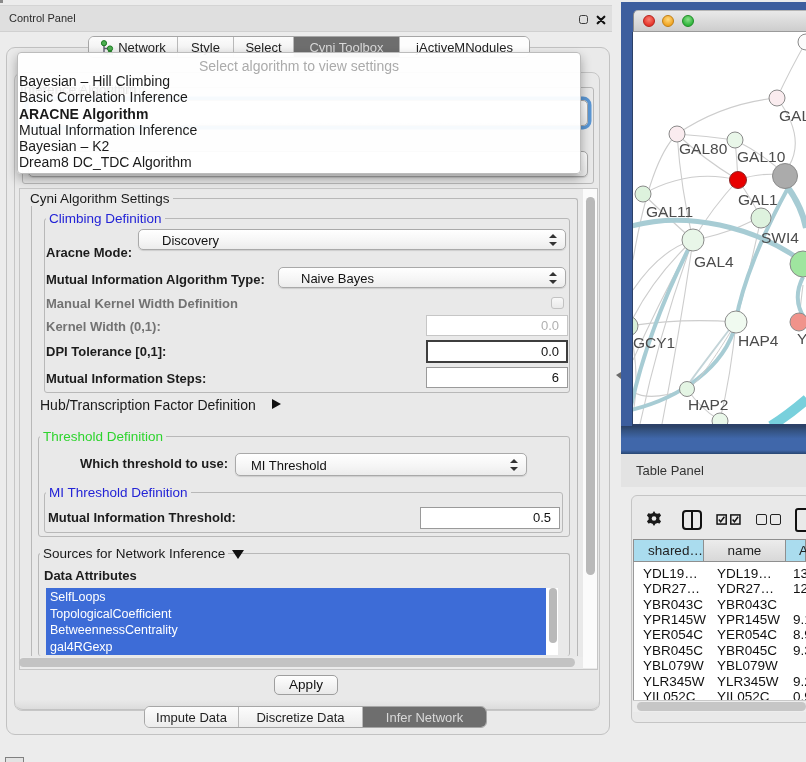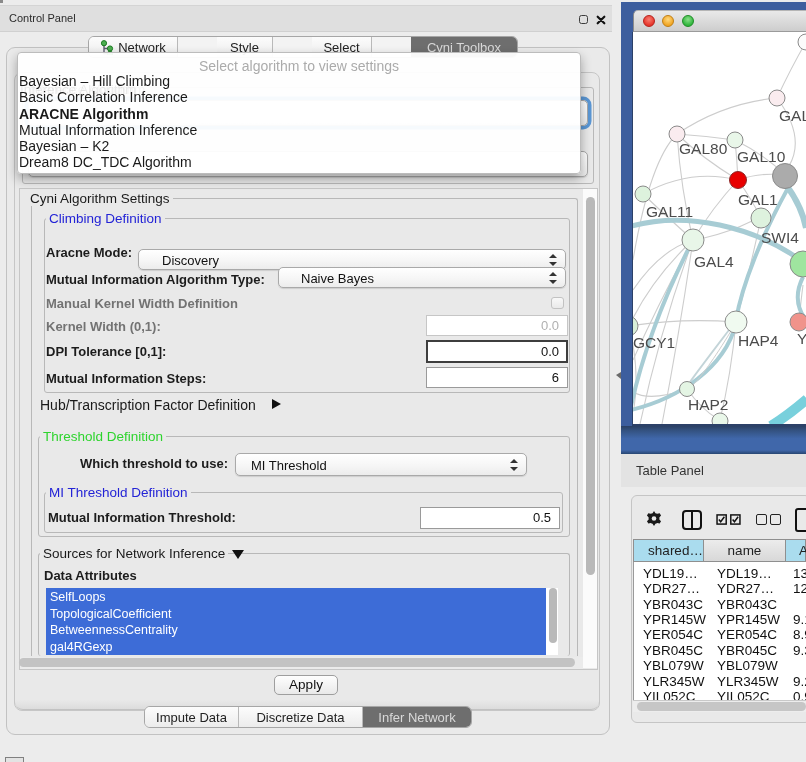--- a/index.html
+++ b/index.html
@@ -38,52 +38,53 @@
 
 <div class="abs" style="left:14px;top:72px;width:586px;height:639px;background:#e9e9e9;border:1px solid #c6c6c6;border-radius:8px;"></div>
 <div class="abs" style="left:15px;top:699px;width:584px;height:11px;background:linear-gradient(#eaeaea,#dcdcdc);border-bottom:1px solid #c2c2c2;border-radius:0 0 8px 8px;"></div>
 <div class="abs" style="left:19px;top:188px;width:579px;height:482px;background:#e9e9e9;border:1px solid #c6c6c6;"></div>
 
 <div class="grp" style="left:22px;top:87px;width:572px;height:97px;"></div>
 <div class="gt" style="left:26px;top:82px;color:#3a3a3a;background:#e9e9e9;">Inference Algorithm</div>
 <div class="combo" style="left:28px;top:100px;width:560px;height:26px;box-shadow:0 0 0 3.5px #5b97d4;"></div>
 <div class="combo" style="left:28px;top:151px;width:560px;height:26px;"></div>
 
-<div class="tabs" style="left:88px;top:36px;gap:39px;">
+<div class="tabs" style="left:88px;top:36px;">
   <div class="tab" style="width:89px;">
     <svg width="14" height="15" viewBox="0 0 14 15" style="margin-right:4px;">
       <path d="M4 5 L4 13.5 L8 13.5 M4 8.5 L8 8.5" stroke="#5c5c6e" stroke-width="1.4" fill="none"></path>
       <circle cx="4" cy="3.2" r="2.6" fill="#4caf50" stroke="#1c7a22" stroke-width="1"></circle>
       <circle cx="10" cy="8.5" r="2.6" fill="#4caf50" stroke="#1c7a22" stroke-width="1"></circle>
       <circle cx="10" cy="13.8" r="2.6" fill="#4caf50" stroke="#1c7a22" stroke-width="1"></circle>
     </svg>
     Network</div>
   <div class="tab" style="width:56px;">Style</div>
   <div class="tab" style="width:60px;">Select</div>
   <div class="tab sel" style="width:106px;">Cyni Toolbox</div>
+  <div class="tab" style="width:129px;background:#fdfdfd;">jActiveMNodules</div>
 </div>
 
 <div class="abs" style="left:17px;top:52px;width:564px;height:122px;background:rgba(255,255,255,0.95);border:1px solid #bcbcbc;border-radius:4px;box-shadow:0 5px 11px rgba(0,0,0,0.32);"></div>
 <div class="abs" style="left:20px;top:82px;font-size:13.5px;color:rgba(60,60,60,0.10);">Inference Algorithm</div>
 <div class="mi" style="top:58px;left:17px;width:564px;text-align:center;color:#ababab;">Select algorithm to view settings</div>
 <div class="mi" style="top:72.5px;">Bayesian – Hill Climbing</div>
 <div class="mi" style="top:89px;">Basic Correlation Inference</div>
 <div class="mi b" style="top:105.5px;">ARACNE Algorithm</div>
 <div class="mi" style="top:121.5px;">Mutual Information Inference</div>
 <div class="mi" style="top:137.5px;">Bayesian – K2</div>
 <div class="mi" style="top:154px;">Dream8 DC_TDC Algorithm</div>
 
 <div class="grp" style="left:31px;top:198px;width:547px;height:458px;border-bottom:none;border-bottom-left-radius:0;border-bottom-right-radius:0;"></div>
 <div class="gt" style="left:27px;top:191px;color:#1a1a1a;">Cyni Algorithm Settings</div>
 
 <div class="grp" style="left:44px;top:218px;width:526px;height:175px;"></div>
 <div class="gt" style="left:46px;top:211px;color:#2323d6;">Climbing Definition</div>
 
 <div class="lbl" style="left:46px;top:245px;">Aracne Mode:</div>
-<div class="combo" style="left:138px;top:249px;width:428px;height:21px;">
+<div class="combo" style="left:138px;top:229px;width:428px;height:21px;">
     <span class="ct" style="left:23px;">Discovery</span>
     <span class="spin"></span>
   </div>
 <div class="lbl" style="left:46px;top:272px;">Mutual Information Algorithm Type:</div>
 <div class="combo" style="left:278px;top:267px;width:288px;height:21px;">
     <span class="ct" style="left:22px;">Naive Bayes</span>
     <span class="spin"></span>
   </div>
 <div class="lbl dis" style="left:46px;top:296px;">Manual Kernel Width Definition</div>
 <div class="abs" style="left:551px;top:297px;width:13px;height:12px;border:1px solid #c2c2c2;border-radius:3px;background:linear-gradient(#f8f8f8,#e9e9e9);"></div>
@@ -121,21 +122,21 @@
 <div class="abs" style="left:20px;top:657px;width:563px;height:12px;background:#ebebeb;"></div>
 <div class="abs" style="left:18.5px;top:658px;width:556px;height:9px;background:#c3c3c3;border-radius:4.5px;"></div>
 <div class="abs" style="left:583px;top:189px;width:14px;height:479px;background:#fbfbfb;"></div>
 <div class="abs" style="left:586px;top:197px;width:9px;height:378px;background:#b9b9b9;border-radius:4.5px;"></div>
 
 <div class="abs" style="left:274px;top:675px;width:64px;height:20px;border:1px solid #9e9e9e;border-radius:5px;background:linear-gradient(#fefefe,#e9e9e9);font-size:13.5px;color:#111;text-align:center;line-height:18px;">Apply</div>
 
 <div class="tabs" style="left:144px;top:706px;">
   <div class="tab" style="width:94px;">Impute Data</div>
   <div class="tab" style="width:124px;">Discretize Data</div>
-  <div class="tab sel" style="width:108px;">Infer Network</div>
+  <div class="tab sel" style="width:123px;">Infer Network</div>
 </div>
 
 <div class="abs" style="left:616px;top:372px;width:0;height:0;border-right:5px solid #6a6a6a;border-top:3px solid transparent;border-bottom:4px solid transparent;"></div>
 <div class="abs" style="left:5px;top:757px;width:19px;height:12px;border:1.5px solid #808080;background:#e3e3e3;"></div>
 
 <div class="abs" style="left:621px;top:2px;width:185px;height:424px;background:#3d5e9e;"></div>
 <div class="abs" style="left:621px;top:426px;width:185px;height:28px;background:linear-gradient(180deg,#2b4063 0%,#33517f 15%,#4067aa 45%,#4067aa 86%,#274672 100%);"></div>
 
 <div class="abs" style="left:633px;top:10px;width:173px;height:22px;background:linear-gradient(#e9e9e9,#cdcdcd);border-bottom:1px solid #9b9b9b;border-top-left-radius:5px;border-left:1px solid #8a8a8a;border-top:1px solid #b5b5b5;"></div>
 <div class="abs" style="left:643px;top:15px;width:12px;height:12px;border-radius:50%;background:radial-gradient(circle at 50% 35%,#f87e72,#e6352a 70%);border:0.5px solid #b5211c;"></div>

